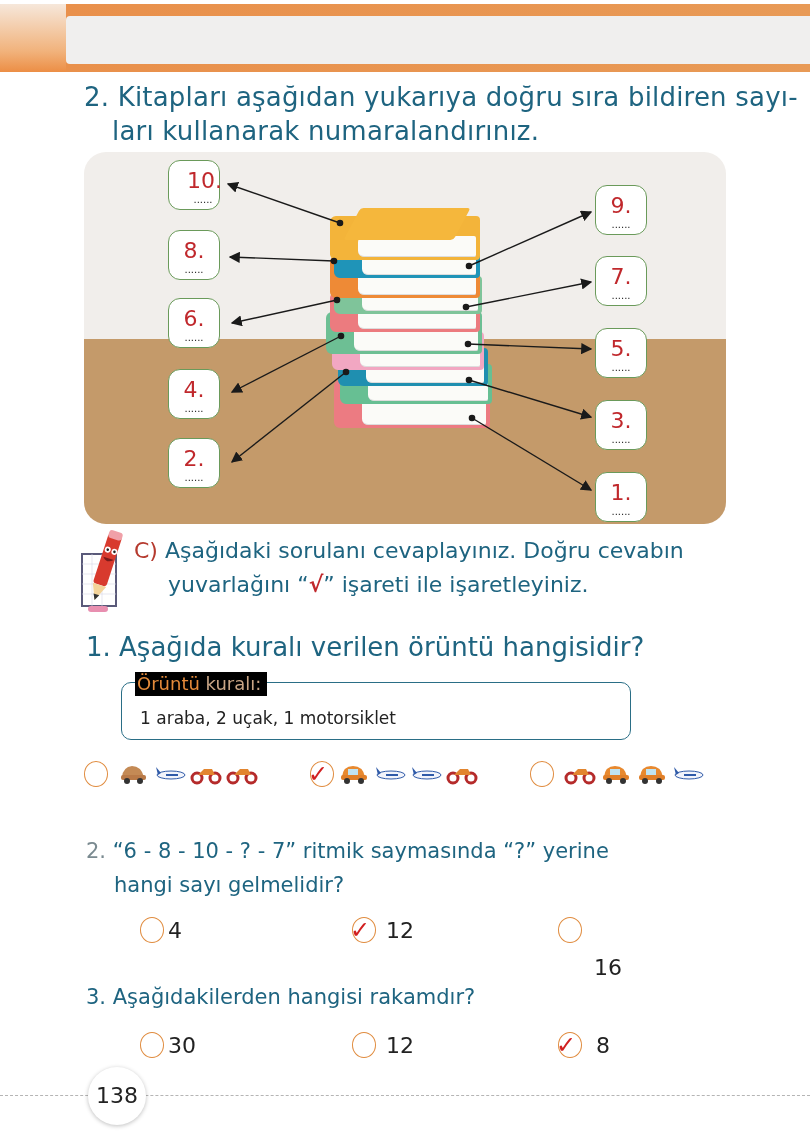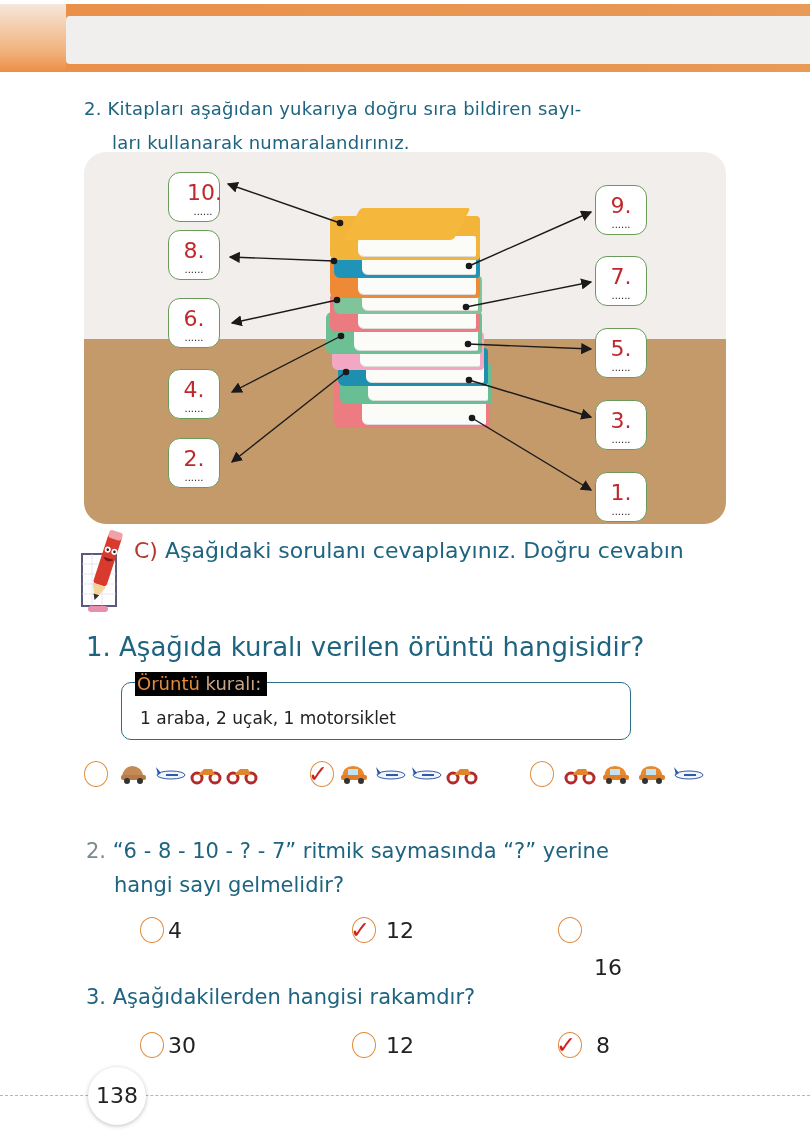--- a/index.html
+++ b/index.html
@@ -7,21 +7,21 @@
   body { position: relative; font-family: "DejaVu Sans", sans-serif; color: #1c5b73; }
 
   
   .header-band { position: absolute; left: 0; top: 4px; width: 810px; height: 68px;
     background: linear-gradient(90deg, #f3c79a 0%, #e9904b 8%, #e89a56 100%); }
   .header-inner { position: absolute; left: 66px; top: 12px; right: 0; height: 48px;
     background: #f0efee; border-radius: 4px 0 0 4px; }
   .header-left-fade { position: absolute; left: 0; top: 0; width: 66px; height: 68px;
     background: linear-gradient(180deg, #f6e7da 0%, #f1b27b 70%, #ec8e45 100%); }
 
-  .q-title { position: absolute; font-size: 18px; line-height: 34px; color: #1e6480; letter-spacing: 0.2px; margin-top: 12px; }
+  .q-title { position: absolute; font-size: 26px; line-height: 34px; color: #1e6480; letter-spacing: 0.2px; }
 
   
   .scene { position: absolute; left: 84px; top: 152px; width: 642px; height: 372px;
     border-radius: 22px; overflow: hidden; background: #f1eeeb; }
   .scene .floor { position: absolute; left: 0; top: 187px; width: 100%; height: 185px; background: #c49a6a; }
 
   .numbox { position: absolute; width: 52px; height: 50px; background: #fff; border: 1.5px solid #6a9a5a;
     border-radius: 12px; text-align: center; }
   .numbox .num { display: block; font-size: 22px; line-height: 32px; color: #c0282c; margin-top: 4px; font-family: "DejaVu Sans", sans-serif; }
   .numbox .dots { display: block; font-size: 10px; line-height: 6px; color: #222; letter-spacing: 0px; }
@@ -132,21 +132,21 @@
         <circle cx="382" cy="155" r="2.6"></circle>
       <line x1="384" y1="192" x2="507" y2="197" marker-end="url(#ah)"></line>
         <circle cx="384" cy="192" r="2.6"></circle>
       <line x1="385" y1="228" x2="507" y2="265" marker-end="url(#ah)"></line>
         <circle cx="385" cy="228" r="2.6"></circle>
       <line x1="388" y1="266" x2="507" y2="338" marker-end="url(#ah)"></line>
         <circle cx="388" cy="266" r="2.6"></circle>
     </g>
   </svg>
 
-  <div class="numbox" style="left:84px; top:20px;padding-left:18px;">
+  <div class="numbox" style="left:84px; top:8px;padding-left:18px;">
     <span class="num">10.</span>
     <span class="dots">......</span>
   </div>
   <div class="numbox" style="left:84px; top:78px;">
     <span class="num">8.</span>
     <span class="dots">......</span>
   </div>
   <div class="numbox" style="left:84px; top:146px;">
     <span class="num">6.</span>
     <span class="dots">......</span>
@@ -202,20 +202,23 @@
     <circle cx="22" cy="22" r="1.3" fill="#222"></circle>
       <circle cx="29" cy="22" r="1.3" fill="#222"></circle>
     <path d="M20,30 Q25,36 31,30" fill="#7a1a1a"></path>
   </g>
   <rect x="8" y="78" width="20" height="6" rx="3" fill="#e88fb0"></rect>
 </svg>
 
 <div class="sec-c">
   <span class="lbl">C)</span>
   <span>Aşağıdaki sorulanı cevaplayınız. Doğru cevabın</span>
+  <span class="line2">
+    <span>yuvarlağını “</span><span class="v">√</span><span>” işareti ile işaretleyiniz.</span>
+  </span>
 </div>
 
 <div class="q1">1.   Aşağıda kuralı verilen örüntü hangisidir?</div>
 <div class="rule-box"></div>
 <div class="rule-label">
   <span>Örüntü </span><span class="soft">kuralı:</span>
 </div>
 <div class="rule-text">1 araba, 2 uçak, 1 motorsiklet</div>
 
 <div class="opt-circle" style="left:84px; top:761px;"></div>

